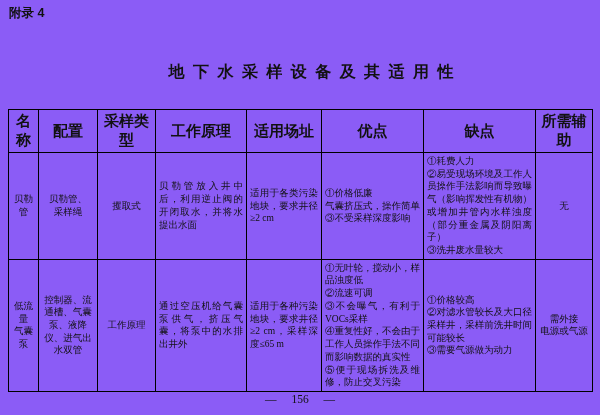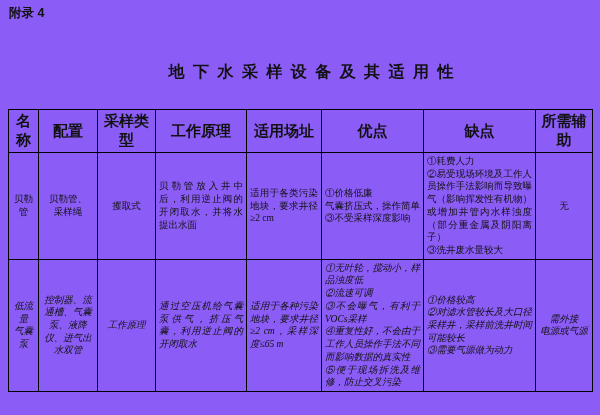--- a/index.html
+++ b/index.html
@@ -34,21 +34,21 @@
   .gw th{
     font-family:"Liberation Sans","DejaVu Sans",sans-serif;
     font-weight:bold;font-size:15px;text-align:center;
     height:28px;
   }
   .gw td{
     font-size:9.5px;line-height:1.34;
     white-space:pre-line;
   }
   tr.row-1 td{height:105px;}
-  tr.row-2 td{height:131px;font-style:italic;}
+  tr.row-2 td{height:131px;}
   .ctr{text-align:center;}
   .lft{text-align:justify;margin-top:35px;}
   .footer{
     position:absolute;bottom:10px;left:0;width:100%;
     text-align:center;font-size:11.5px;word-spacing:12px;
   }
 </style>
 </head>
 <body>
 
@@ -95,30 +95,31 @@
         <td class="lft">①耗费人力
 ②易受现场环境及工作人员操作手法影响而导致曝气（影响挥发性有机物）或增加井管内水样浊度（部分重金属及阴阳离子）
 ③洗井废水量较大</td>
         <td class="ctr">无</td>
       </tr>
       <tr class="row-2">
         <td class="ctr">低流量
 气囊泵</td>
         <td class="ctr">控制器、流通槽、气囊泵、液降仪、进气出水双管</td>
         <td class="ctr">工作原理</td>
-        <td class="lft">通过空压机给气囊泵供气，挤压气囊，利用逆止阀的开闭取水</td>
+        <td class="lft">通过空压机给气囊泵供气，挤压气囊，将泵中的水排出井外</td>
         <td class="lft">适用于各种污染地块，要求井径≥2 cm，采样深度≤65 m</td>
         <td class="lft">①无叶轮，搅动小，样品浊度低
 ②流速可调
 ③不会曝气，有利于VOCs采样
 ④重复性好，不会由于工作人员操作手法不同而影响数据的真实性
 ⑤便于现场拆洗及维修，防止交叉污染</td>
         <td class="lft">①价格较高
 ②对滤水管较长及大口径采样井，采样前洗井时间可能较长
 ③需要气源做为动力</td>
         <td class="ctr">需外接
 电源或气源</td>
       </tr>
     </tbody>
   </table>
 
+  <div class="footer">— 156 —</div>
 
 </div>
 
 </body></html>

